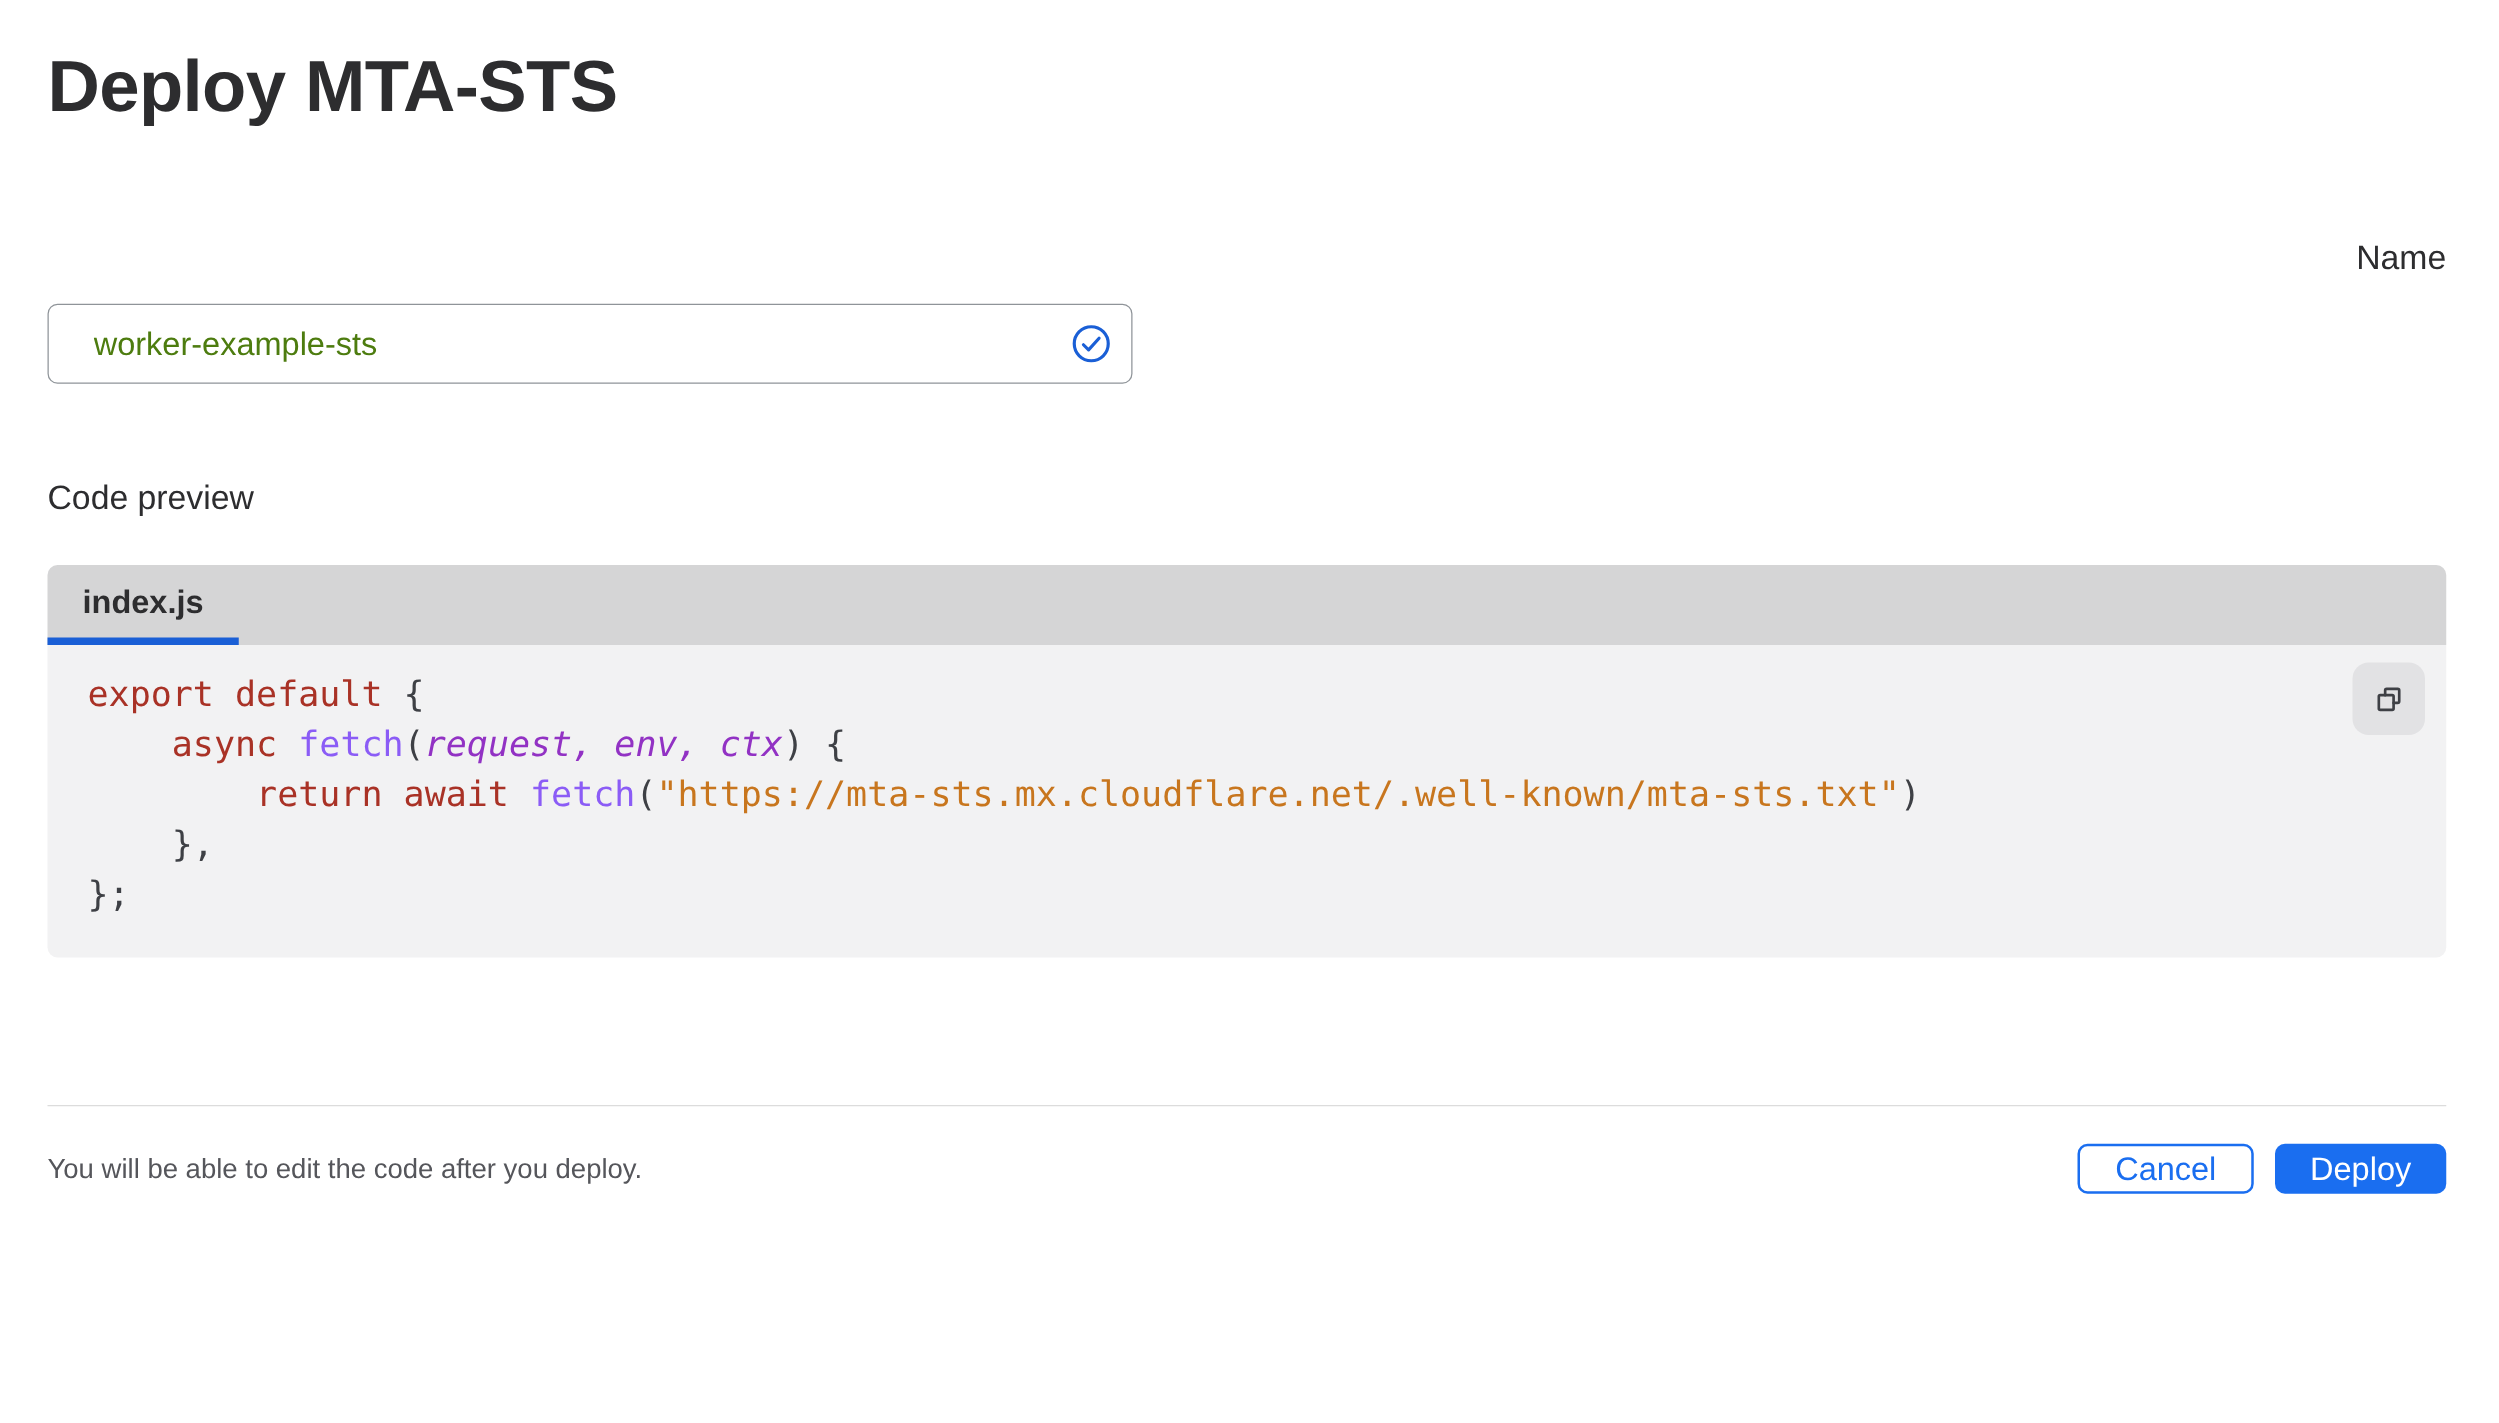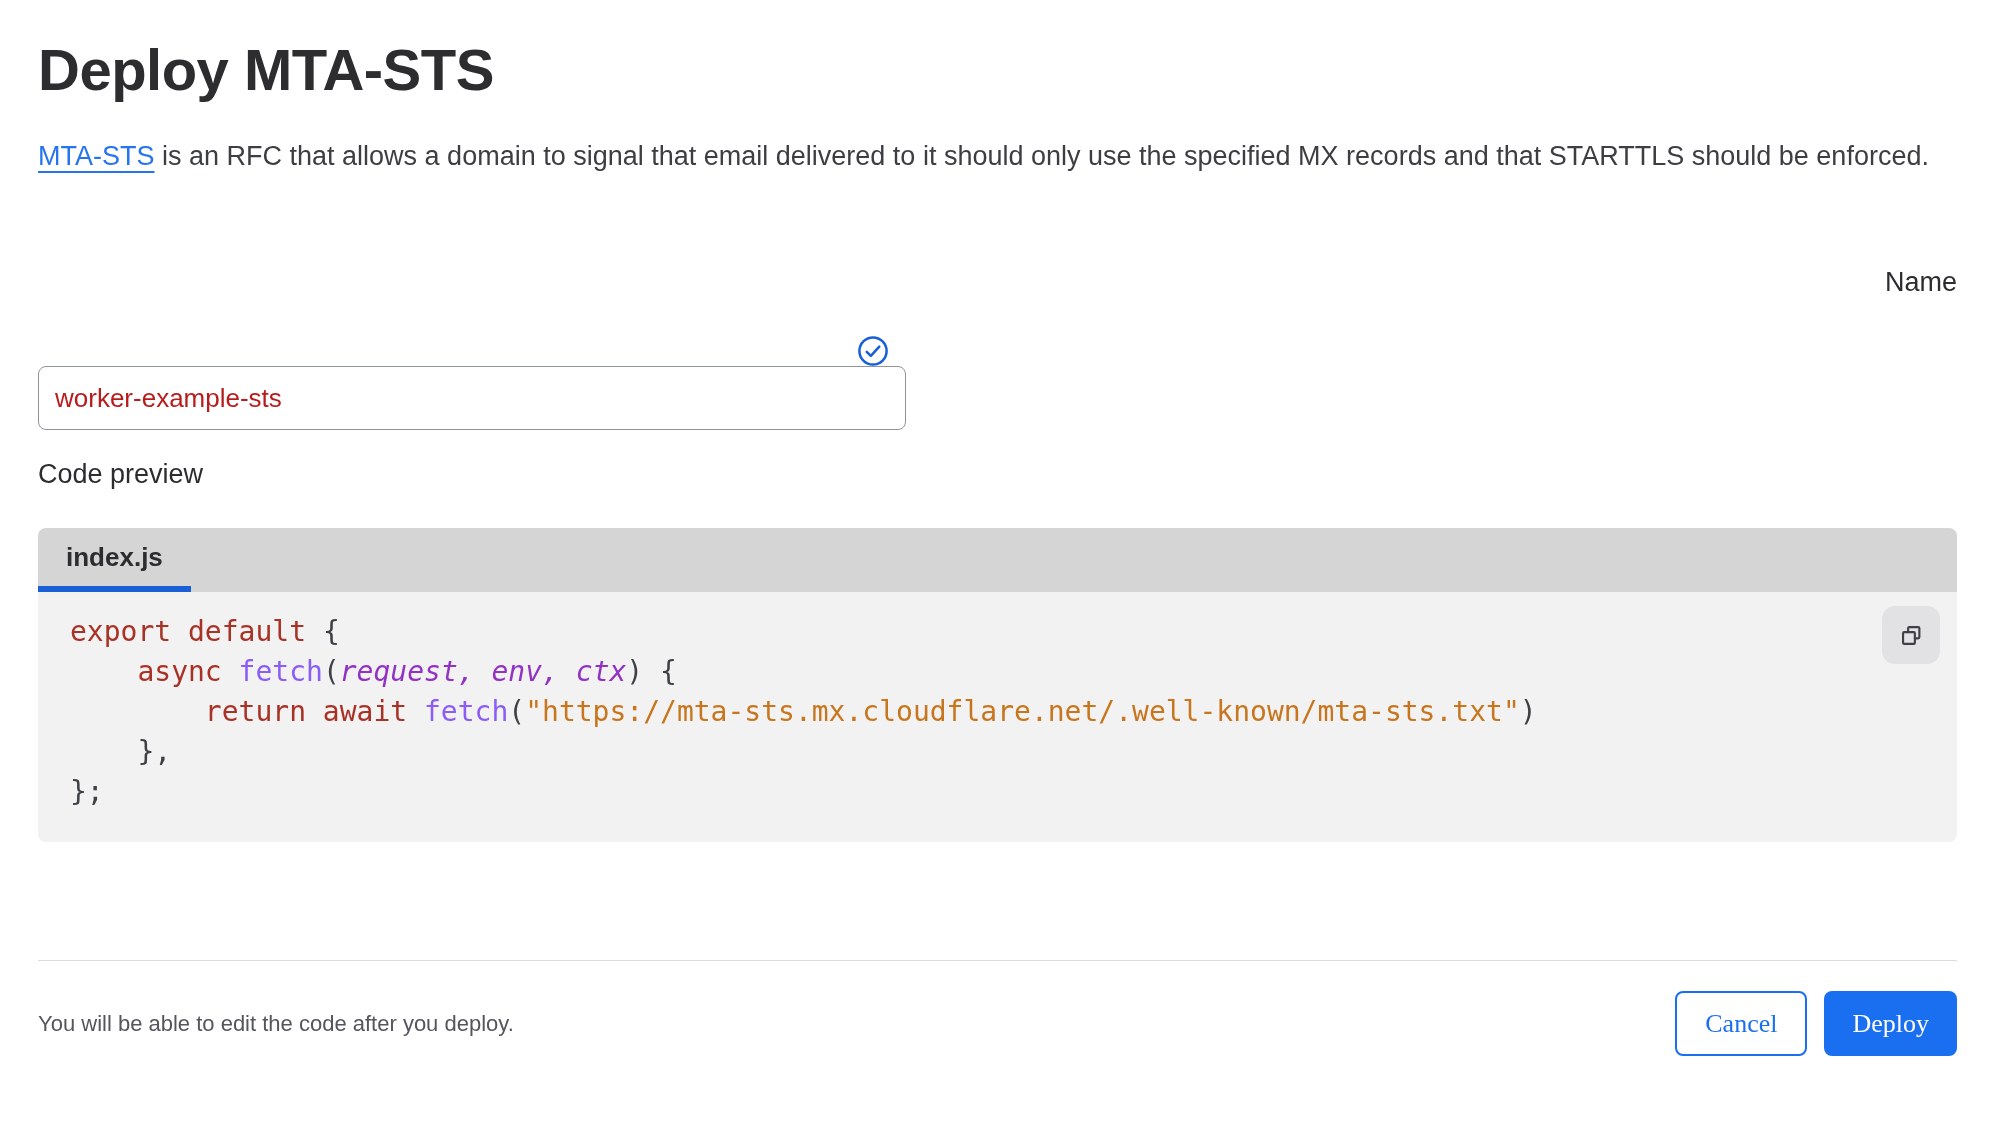--- a/index.html
+++ b/index.html
@@ -45,27 +45,26 @@
     position: relative;
     margin-top: 21px;
     width: 868px;
     height: 64px;
   }
   .input-wrap input {
     width: 100%;
     height: 100%;
     border: 1px solid #8f9499;
     border-radius: 8px;
-    padding: 0 64px 0 16px;
+    padding: 0 64px 0 36px;
     font-family: "Liberation Sans", sans-serif;
     font-size: 26px;
-    color: #b91c1c;
+    color: #4d7c0f;
     background: #ffffff;
     outline: none;
-    margin-top: 47px;
   }
   .valid-icon {
     position: absolute;
     right: 17px;
     top: 50%;
     transform: translateY(-50%);
     width: 32px;
     height: 32px;
     color: #1a5fd6;
     display: flex;
@@ -143,23 +142,23 @@
   .footer-row {
     margin-top: 30px;
     width: 1919px;
     display: flex;
     align-items: center;
     justify-content: space-between;
   }
   .footer-note { font-size: 22px; color: #55565b; }
   .footer-actions { display: flex; align-items: center; gap: 17px; }
   .btn {
-    height: 65px;
+    height: 40px;
     border-radius: 8px;
-    font-family: Liberation Serif, serif;
+    font-family: Liberation Sans, sans-serif;
     font-size: 26px;
     padding: 0 28px;
     cursor: pointer;
     display: flex;
     align-items: center;
     justify-content: center;
   }
   .btn-secondary {
     background: #ffffff;
     color: #1a6ef0;
@@ -171,21 +170,20 @@
     border: none;
   }
 </style>
 </head>
 <body>
 
 <div class="page">
 
   <h1 class="page-title">Deploy MTA-STS</h1>
 
-  <p class="intro"><a href="#">MTA-STS</a><span> is an RFC that allows a domain to signal that email delivered to it should only use the specified MX records and that STARTTLS should be enforced.</span></p>
 
   <div class="field-label">Name</div>
 
   <div class="input-wrap">
     <input type="text" value="worker-example-sts" style="">
     <span class="valid-icon">
       <svg viewBox="0 0 24 24" fill="none" stroke="currentColor" stroke-width="1.9" stroke-linecap="round" stroke-linejoin="round">
         <circle cx="12" cy="12" r="10.2"></circle>
         <path d="M7.3 12.6l3.1 3.1 6.3-7"></path>
       </svg>

